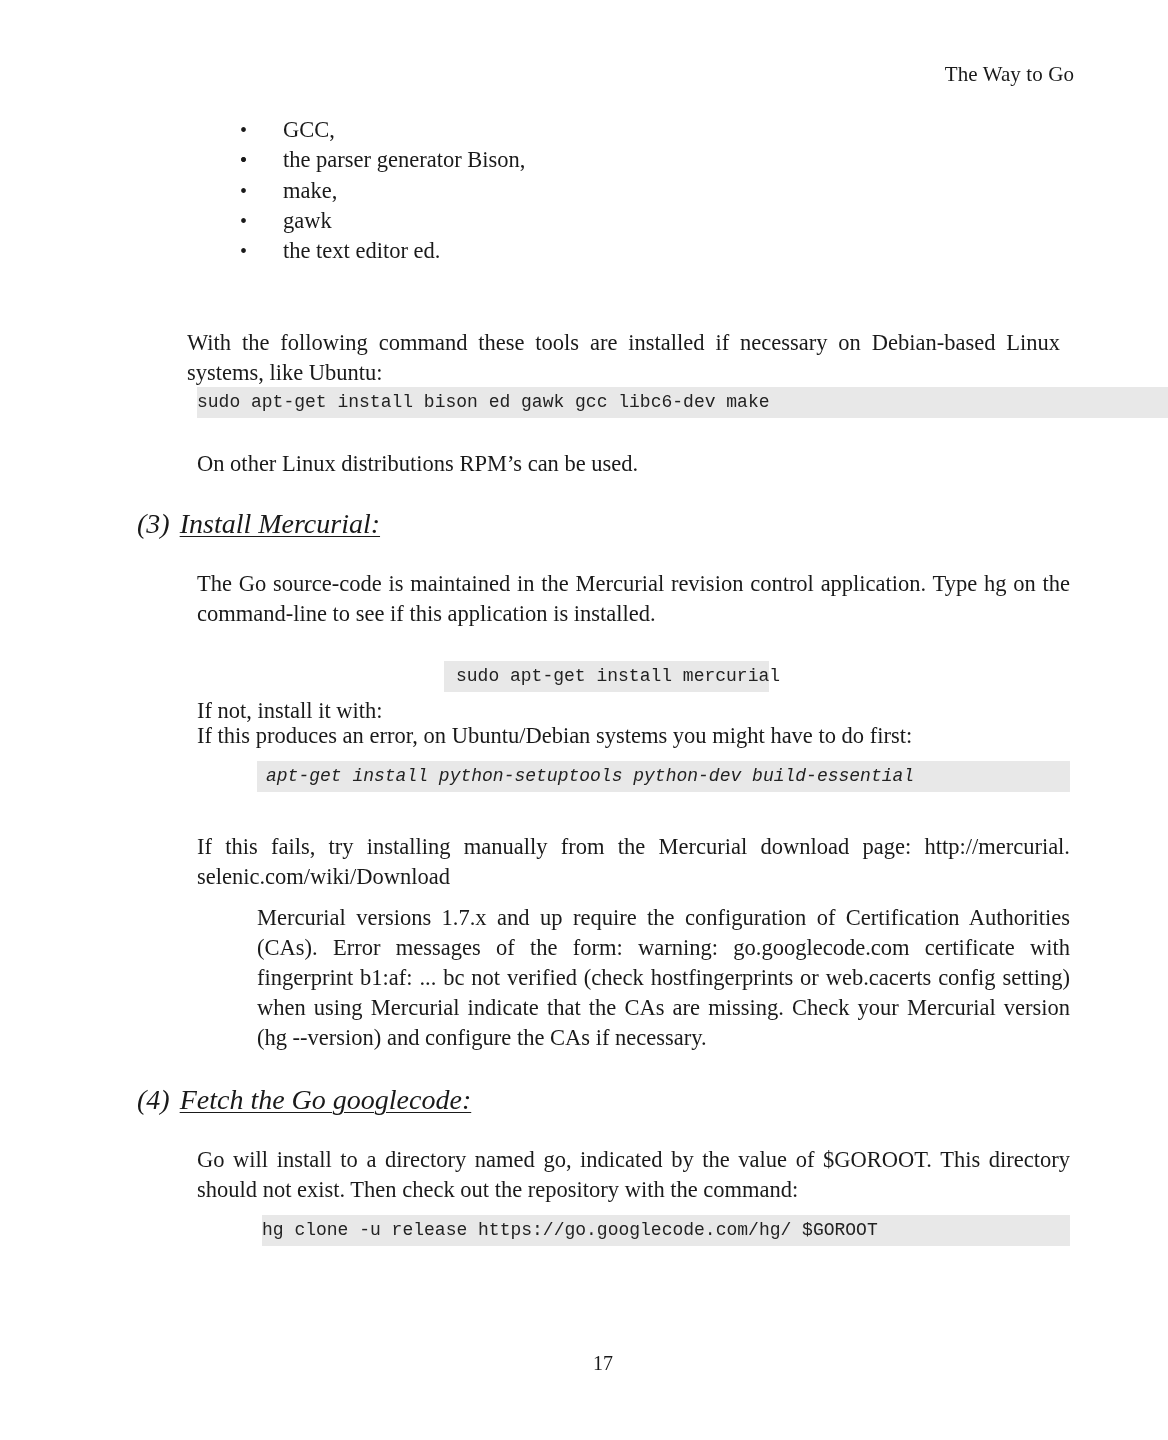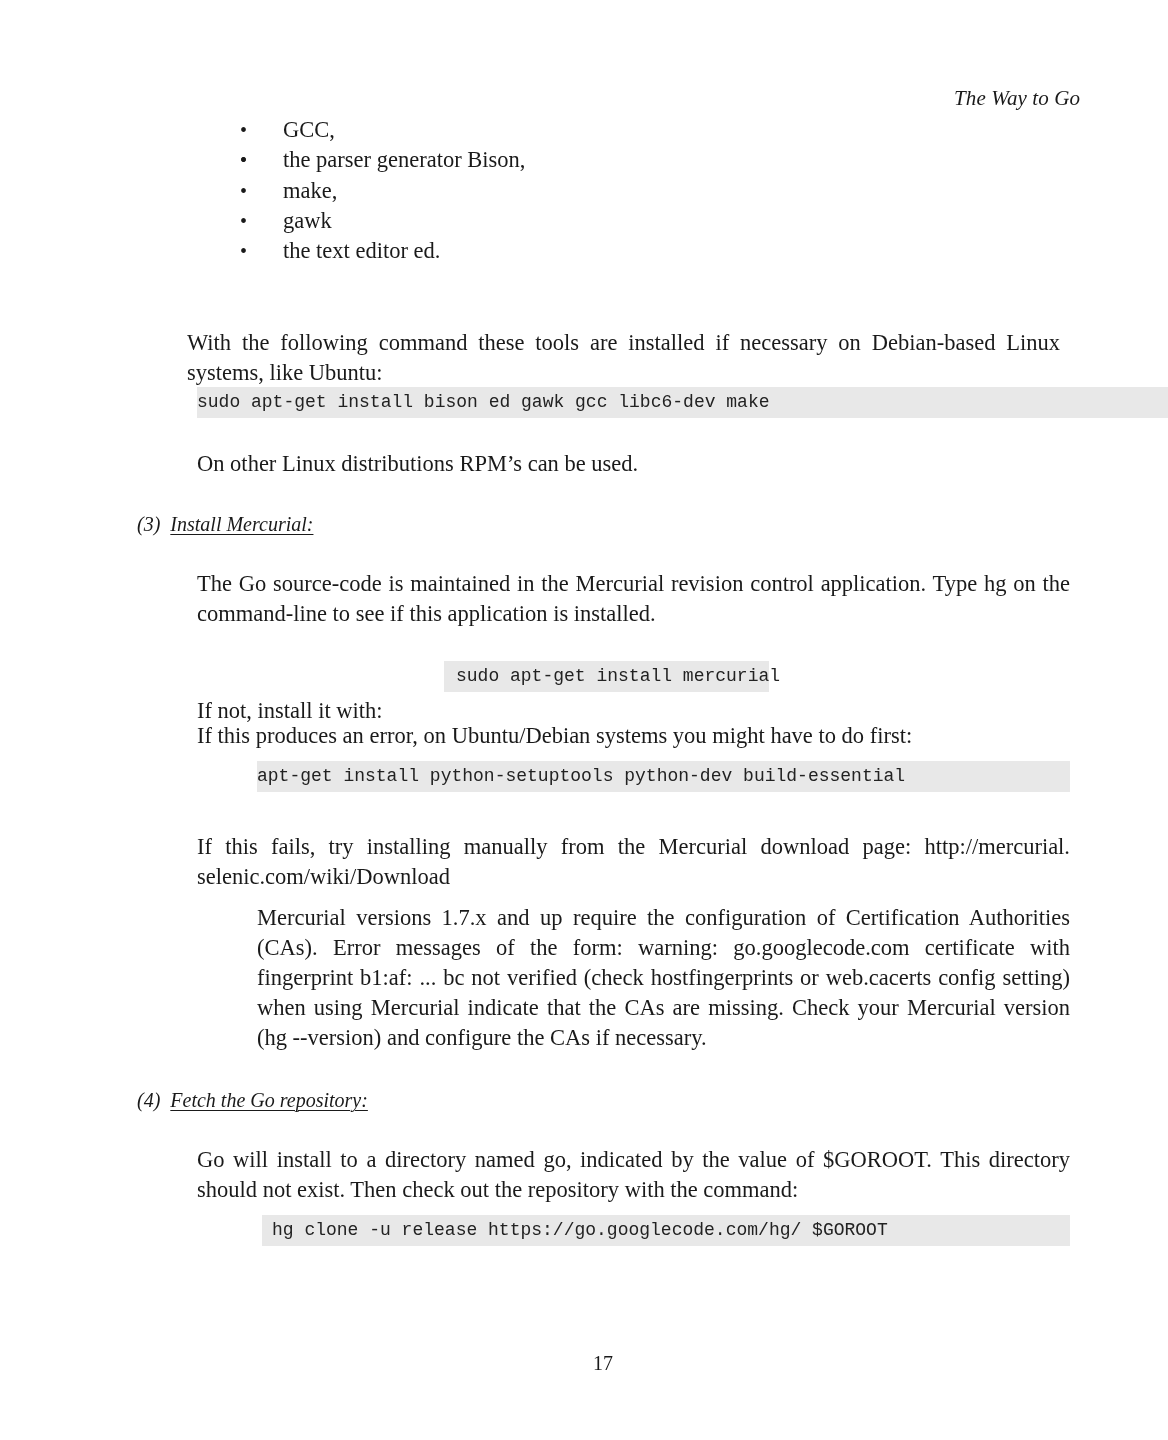--- a/index.html
+++ b/index.html
@@ -3,35 +3,35 @@
 <meta charset="utf-8">
 <style>
   html, body { margin: 0; padding: 0; background: #ffffff; }
   body {
     width: 1168px; height: 1440px; position: relative; overflow: hidden;
     font-family: "Liberation Serif", "DejaVu Serif", serif;
     color: #1a1a1a;
   }
   .page { position: absolute; left: 0; top: 0; width: 1168px; height: 1440px; }
   .running-header {
-    position: absolute; right: 88px; top: 62px;
-    font-style: italic; font-size: 21px; letter-spacing: 0.1px; margin-top: 24px;
+    position: absolute; right: 94px; top: 62px;
+    font-size: 21px; letter-spacing: 0.1px;
   }
   .txt { position: absolute; font-size: 22.5px; line-height: 30px; }
   .justify { text-align: justify; text-align-last: left; }
   ul.tools { position: absolute; left: 240px; top: 115px; margin: 0; padding: 0; list-style: none; }
   ul.tools li { font-size: 22.5px; line-height: 30.3px; position: relative; padding-left: 43px; }
   ul.tools li .bullet { position: absolute; left: 0; top: 0; font-size: 20px; }
   .code {
     position: absolute; background: #e8e8e8;
     font-family: "Liberation Mono", "DejaVu Sans Mono", monospace;
     font-size: 18px; line-height: 31px; height: 31px; color: #222;
     white-space: pre; box-sizing: border-box;
   }
-  .heading { position: absolute; font-style: italic; font-size: 20px; line-height: 30px; }
+  .heading { position: absolute; font-style: italic; font-size: 28px; line-height: 30px; }
   .heading .num { margin-right: 10px; }
   .heading .title { text-decoration: underline; text-underline-offset: 3px; text-decoration-thickness: 1px; }
   .page-number { position: absolute; left: 0; width: 1206px; text-align: center; top: 1352px; font-size: 20px; }
 </style>
 </head>
 <body>
 
 <div class="page">
 
   <div class="running-header">The Way to Go</div>
@@ -55,28 +55,28 @@
     <span class="num">(3)</span><span class="title">Install Mercurial:</span>
   </div>
 
   <div class="txt justify" style="left:197px; top:569px; width:873px;">The Go source-code is maintained in the Mercurial revision control application. Type hg on the command-line to see if this application is installed.</div>
 
   <div class="txt" style="left:197px; top:661px;margin-top:35px;">If not, install it with:</div>
   <div class="code" style="left:444px; top:661px; width:325px; padding-left:12px;">sudo apt-get install mercurial</div>
 
   <div class="txt" style="left:197px; top:721px;">If this produces an error, on Ubuntu/Debian systems you might have to do first:</div>
 
-  <div class="code" style="left:257px; top:761px; width:813px; ">apt-get install python-setuptools python-dev build-essential</div>
+  <div class="code" style="left:257px; top:761px; width:813px; padding-left:9px;font-style:italic;">apt-get install python-setuptools python-dev build-essential</div>
 
   <div class="txt justify" style="left:197px; top:812px; width:873px;margin-top:20px;">If this fails, try installing manually from the Mercurial download page: http://mercurial. selenic.com/wiki/Download</div>
 
   <div class="txt justify" style="left:257px; top:903px; width:813px;">Mercurial versions 1.7.x and up require the configuration of Certification Authorities (CAs). Error messages of the form:  warning: go.googlecode.com certificate with fingerprint b1:af: ... bc not verified (check hostfingerprints or web.cacerts config setting) when using Mercurial indicate that the CAs are missing. Check your Mercurial version (hg --version) and configure the CAs if necessary.</div>
 
   <div class="heading" style="left:137px; top:1085px;">
-    <span class="num">(4)</span><span class="title">Fetch the Go repository:</span>
+    <span class="num">(4)</span><span class="title">Fetch the Go googlecode:</span>
   </div>
 
   <div class="txt justify" style="left:197px; top:1145px; width:873px;">Go will install to a directory named go, indicated by the value of $GOROOT. This directory should not exist.  Then check out the repository with the command:</div>
 
-  <div class="code" style="left:262px; top:1215px; width:808px; padding-left:10px;">hg clone -u release https://go.googlecode.com/hg/ $GOROOT</div>
+  <div class="code" style="left:262px; top:1215px; width:808px; ">hg clone -u release https://go.googlecode.com/hg/ $GOROOT</div>
 
   <div class="page-number">17</div>
 </div>
 
 </body></html>

